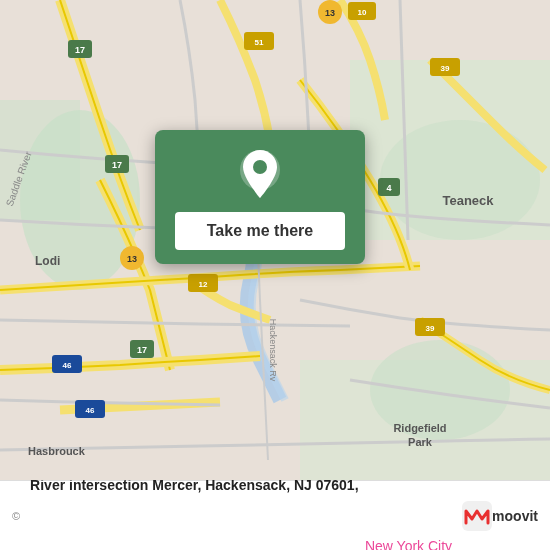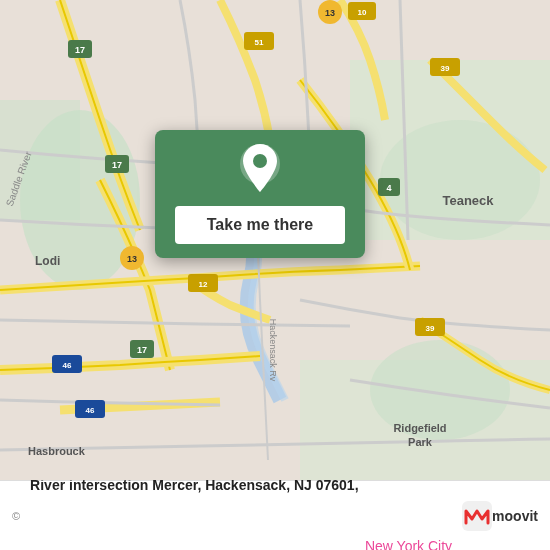--- a/index.html
+++ b/index.html
@@ -31,21 +31,21 @@
     .cta-card {
       position: absolute;
       top: 130px;
       left: 155px;
       width: 210px;
       background: #4a8a5c;
       border-radius: 8px;
       display: flex;
       flex-direction: column;
       align-items: center;
-      padding: 12px 20px 14px 20px;
+      padding: 18px 20px 14px 20px;
       box-shadow: 0 4px 16px rgba(0,0,0,0.35);
       z-index: 10;
     }
 
     .pin-icon {
       width: 44px;
       height: 54px;
       margin-bottom: 10px;
     }
 

